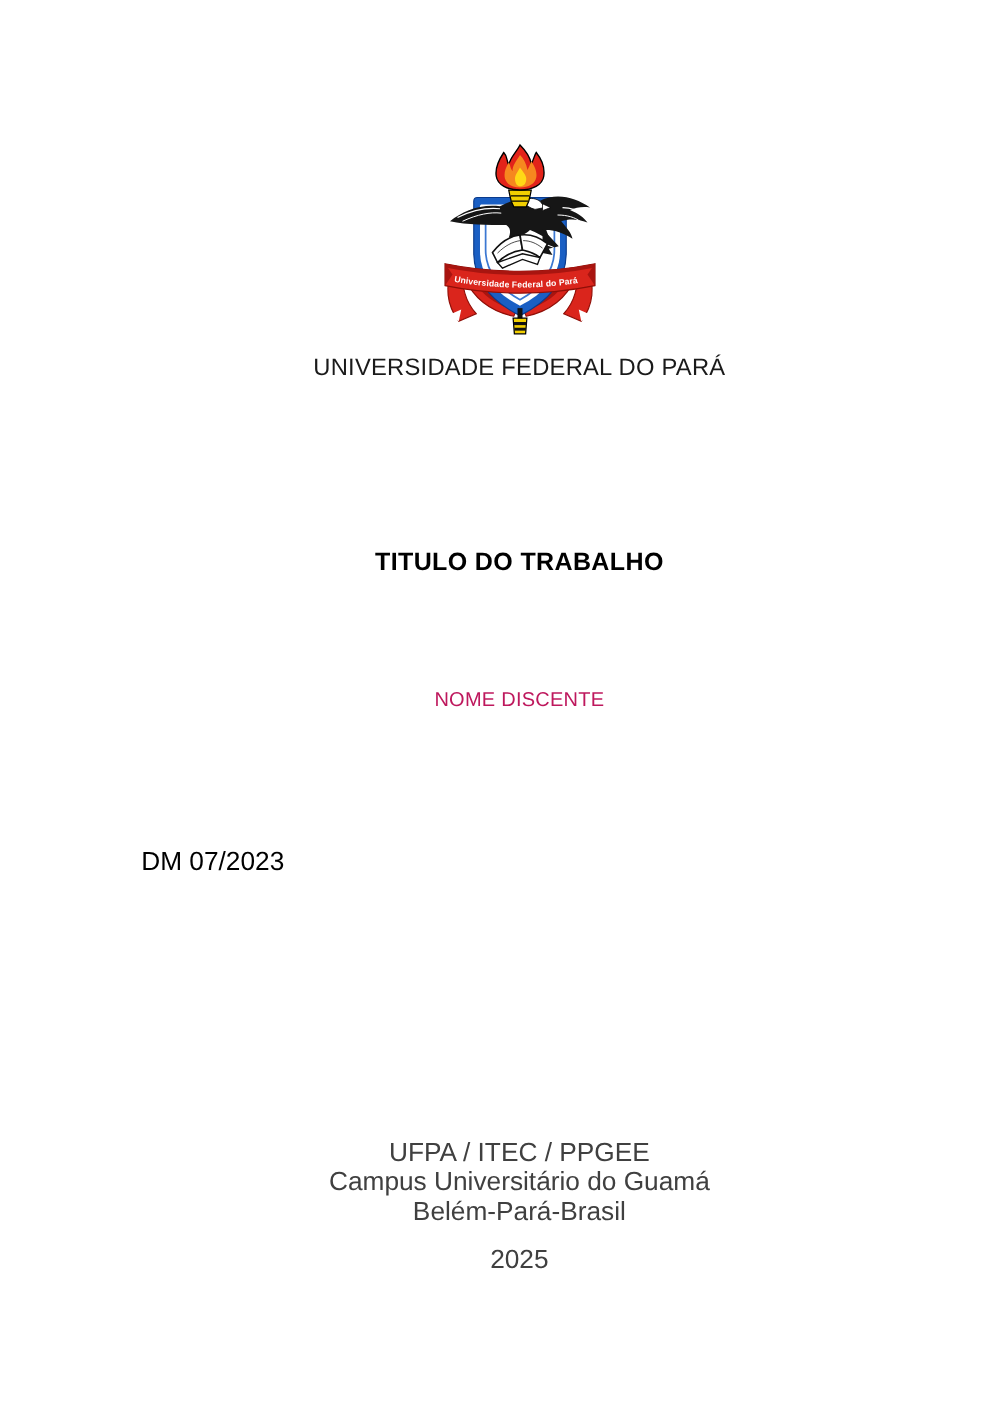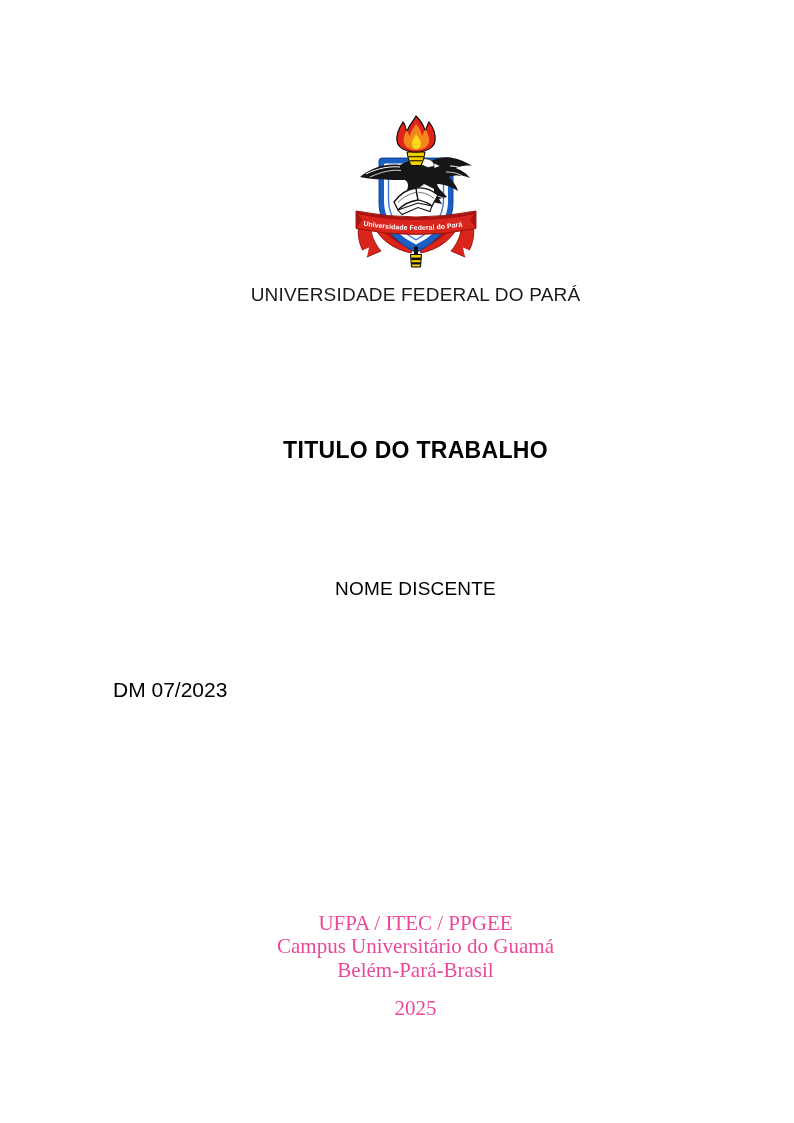--- a/index.html
+++ b/index.html
@@ -28,47 +28,47 @@
   }
   .inst-block {
     top: 281px;
     font-size: 19px;
     line-height: 28px;
     letter-spacing: 0.2px;
     color: #1a1a1a;
   }
   .work-title {
     top: 434px;
-    font-size: 23px;
+    font-size: 20px;
     font-weight: bold;
     line-height: 32px;
     letter-spacing: 0.3px;
     color: #000000;
   }
   .author {
-    top: 577px;
-    font-size: 19px;
+    top: 549px;
+    font-size: 16px;
     line-height: 24px;
     letter-spacing: 0.2px;
-    color: #000000;
+    color: #be185d;
   }
   .dm-code {
     position: absolute;
     left: 113px;
     top: 678px;
     font-family: Liberation Sans, sans-serif;
     font-size: 21px;
     line-height: 24px;
     color: #000000;
   }
   .footer-line {
-    font-family: Liberation Serif, serif;
+    font-family: Liberation Sans, sans-serif;
     font-size: 21px;
     line-height: 24px;
-    color: #ec4899;
+    color: #404040;
   }
   .f1 { top: 911px; }
   .f2 { top: 934px; }
   .f3 { top: 958px; }
   .f4 { top: 996px; }
 </style>
 </head>
 <body>
 
 <div class="page">

